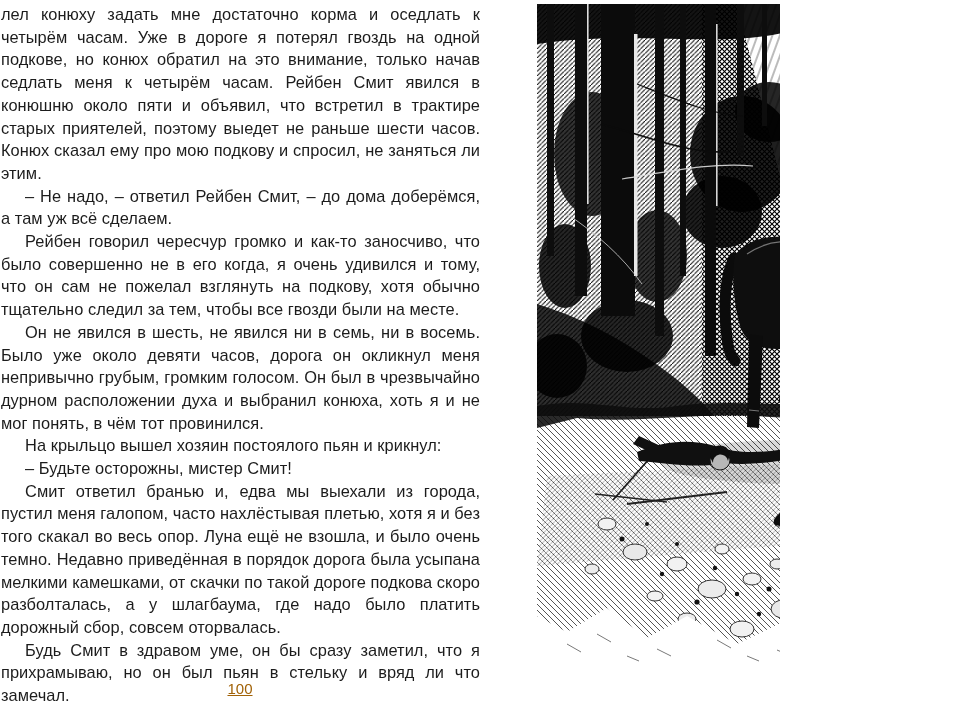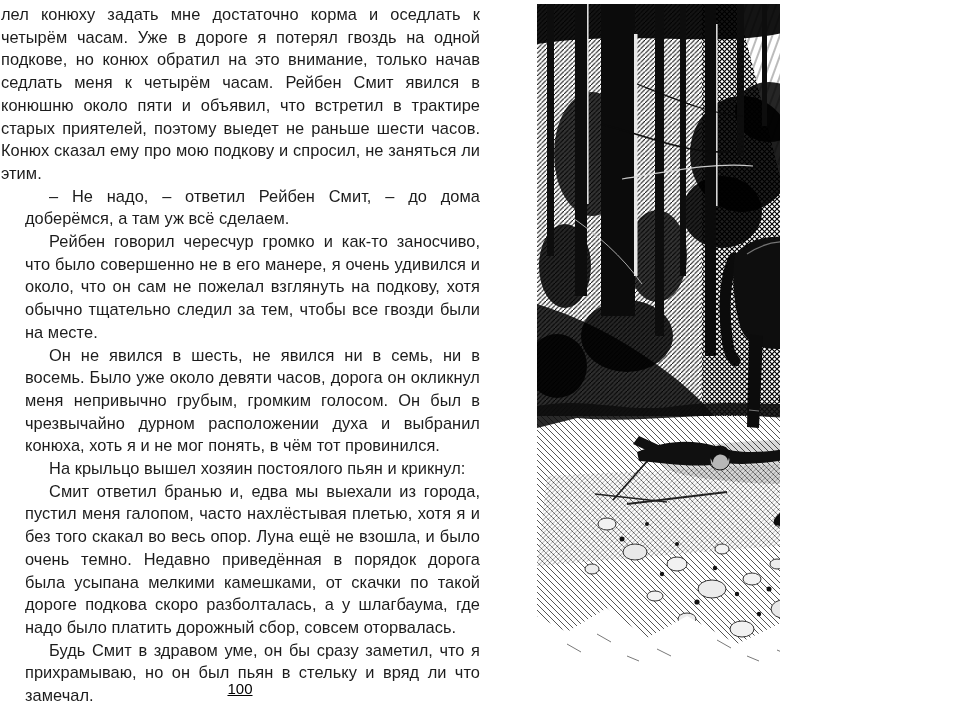--- a/index.html
+++ b/index.html
@@ -5,39 +5,40 @@
   html,body{margin:0;padding:0;background:#ffffff;}
   .page{
     position:relative;width:780px;height:702px;background:#ffffff;overflow:hidden;
     font-family:"Liberation Sans", sans-serif;color:#1c1c1c;
   }
   .text-col{
     position:absolute;left:1px;top:3px;width:479px;
     font-size:16.4px;line-height:22.7px;text-align:justify;letter-spacing:0.05px;
   }
   .text-col p{margin:0;}
-  .text-col p.indent{text-indent:24px;margin-left:24px;}
+  .text-col p.indent{text-indent:24px;}
   .pageno{
     position:absolute;left:0;top:680px;width:480px;text-align:center;
-    font-size:15px;color:#000000;text-decoration:underline;
+    font-size:15px;color:#a16207;text-decoration:underline;
   }
   .illo{position:absolute;left:537px;top:4px;width:416px;height:658px;}
   .illo svg{display:block;width:100%;height:100%;}
 </style>
 </head>
 <body>
 
 <div class="page">
 
   <div class="text-col">
     <p>лел конюху задать мне достаточно корма и оседлать к четырём часам. Уже в дороге я потерял гвоздь на одной подкове, но конюх обратил на это внимание, только начав седлать меня к четырём часам. Рейбен Смит явился в конюшню около пяти и объявил, что встретил в трактире старых приятелей, поэтому выедет не раньше шести часов. Конюх сказал ему про мою подкову и спросил, не заняться ли этим.</p>
     <p class="indent">– Не надо, – ответил Рейбен Смит, – до дома доберёмся, а там уж всё сделаем.</p>
-    <p class="indent">Рейбен говорил чересчур громко и как-то заносчиво, что было совершенно не в его манере, я очень удивился и около, что он сам не пожелал взглянуть на подкову, хотя обычно тщательно следил за тем, чтобы все гвозди были на месте.</p>
+    <p class="indent">Рейбен говорил чересчур громко и как-то заносчиво, что было совершенно не в его когда, я очень удивился и тому, что он сам не пожелал взглянуть на подкову, хотя обычно тщательно следил за тем, чтобы все гвозди были на месте.</p>
     <p class="indent">Он не явился в шесть, не явился ни в семь, ни в восемь. Было уже около девяти часов, дорога он окликнул меня непривычно грубым, громким голосом. Он был в чрезвычайно дурном расположении духа и выбранил конюха, хоть я и не мог понять, в чём тот провинился.</p>
     <p class="indent">На крыльцо вышел хозяин постоялого пьян и крикнул:</p>
+    <p class="indent">– Будьте осторожны, мистер Смит!</p>
     <p class="indent">Смит ответил бранью и, едва мы выехали из города, пустил меня галопом, часто нахлёстывая плетью, хотя я и без того скакал во весь опор. Луна ещё не взошла, и было очень темно. Недавно приведённая в порядок дорога была усыпана мелкими камешками, от скачки по такой дороге подкова скоро разболталась, а у шлагбаума, где надо было платить дорожный сбор, совсем оторвалась.</p>
     <p class="indent">Будь Смит в здравом уме, он бы сразу заметил, что я прихрамываю, но он был пьян в стельку и вряд ли что замечал.</p>
 
   </div>
 
   <div class="pageno">100</div>
 
   <div class="illo">
     <svg viewBox="0 0 416 658" role="img" aria-label="Чёрно-белая гравюра: осёдланная лошадь со склонённой головой стоит в тёмном лесу над человеком, лежащим на каменистой дороге; рядом на дороге лежит шляпа">
       <defs>

